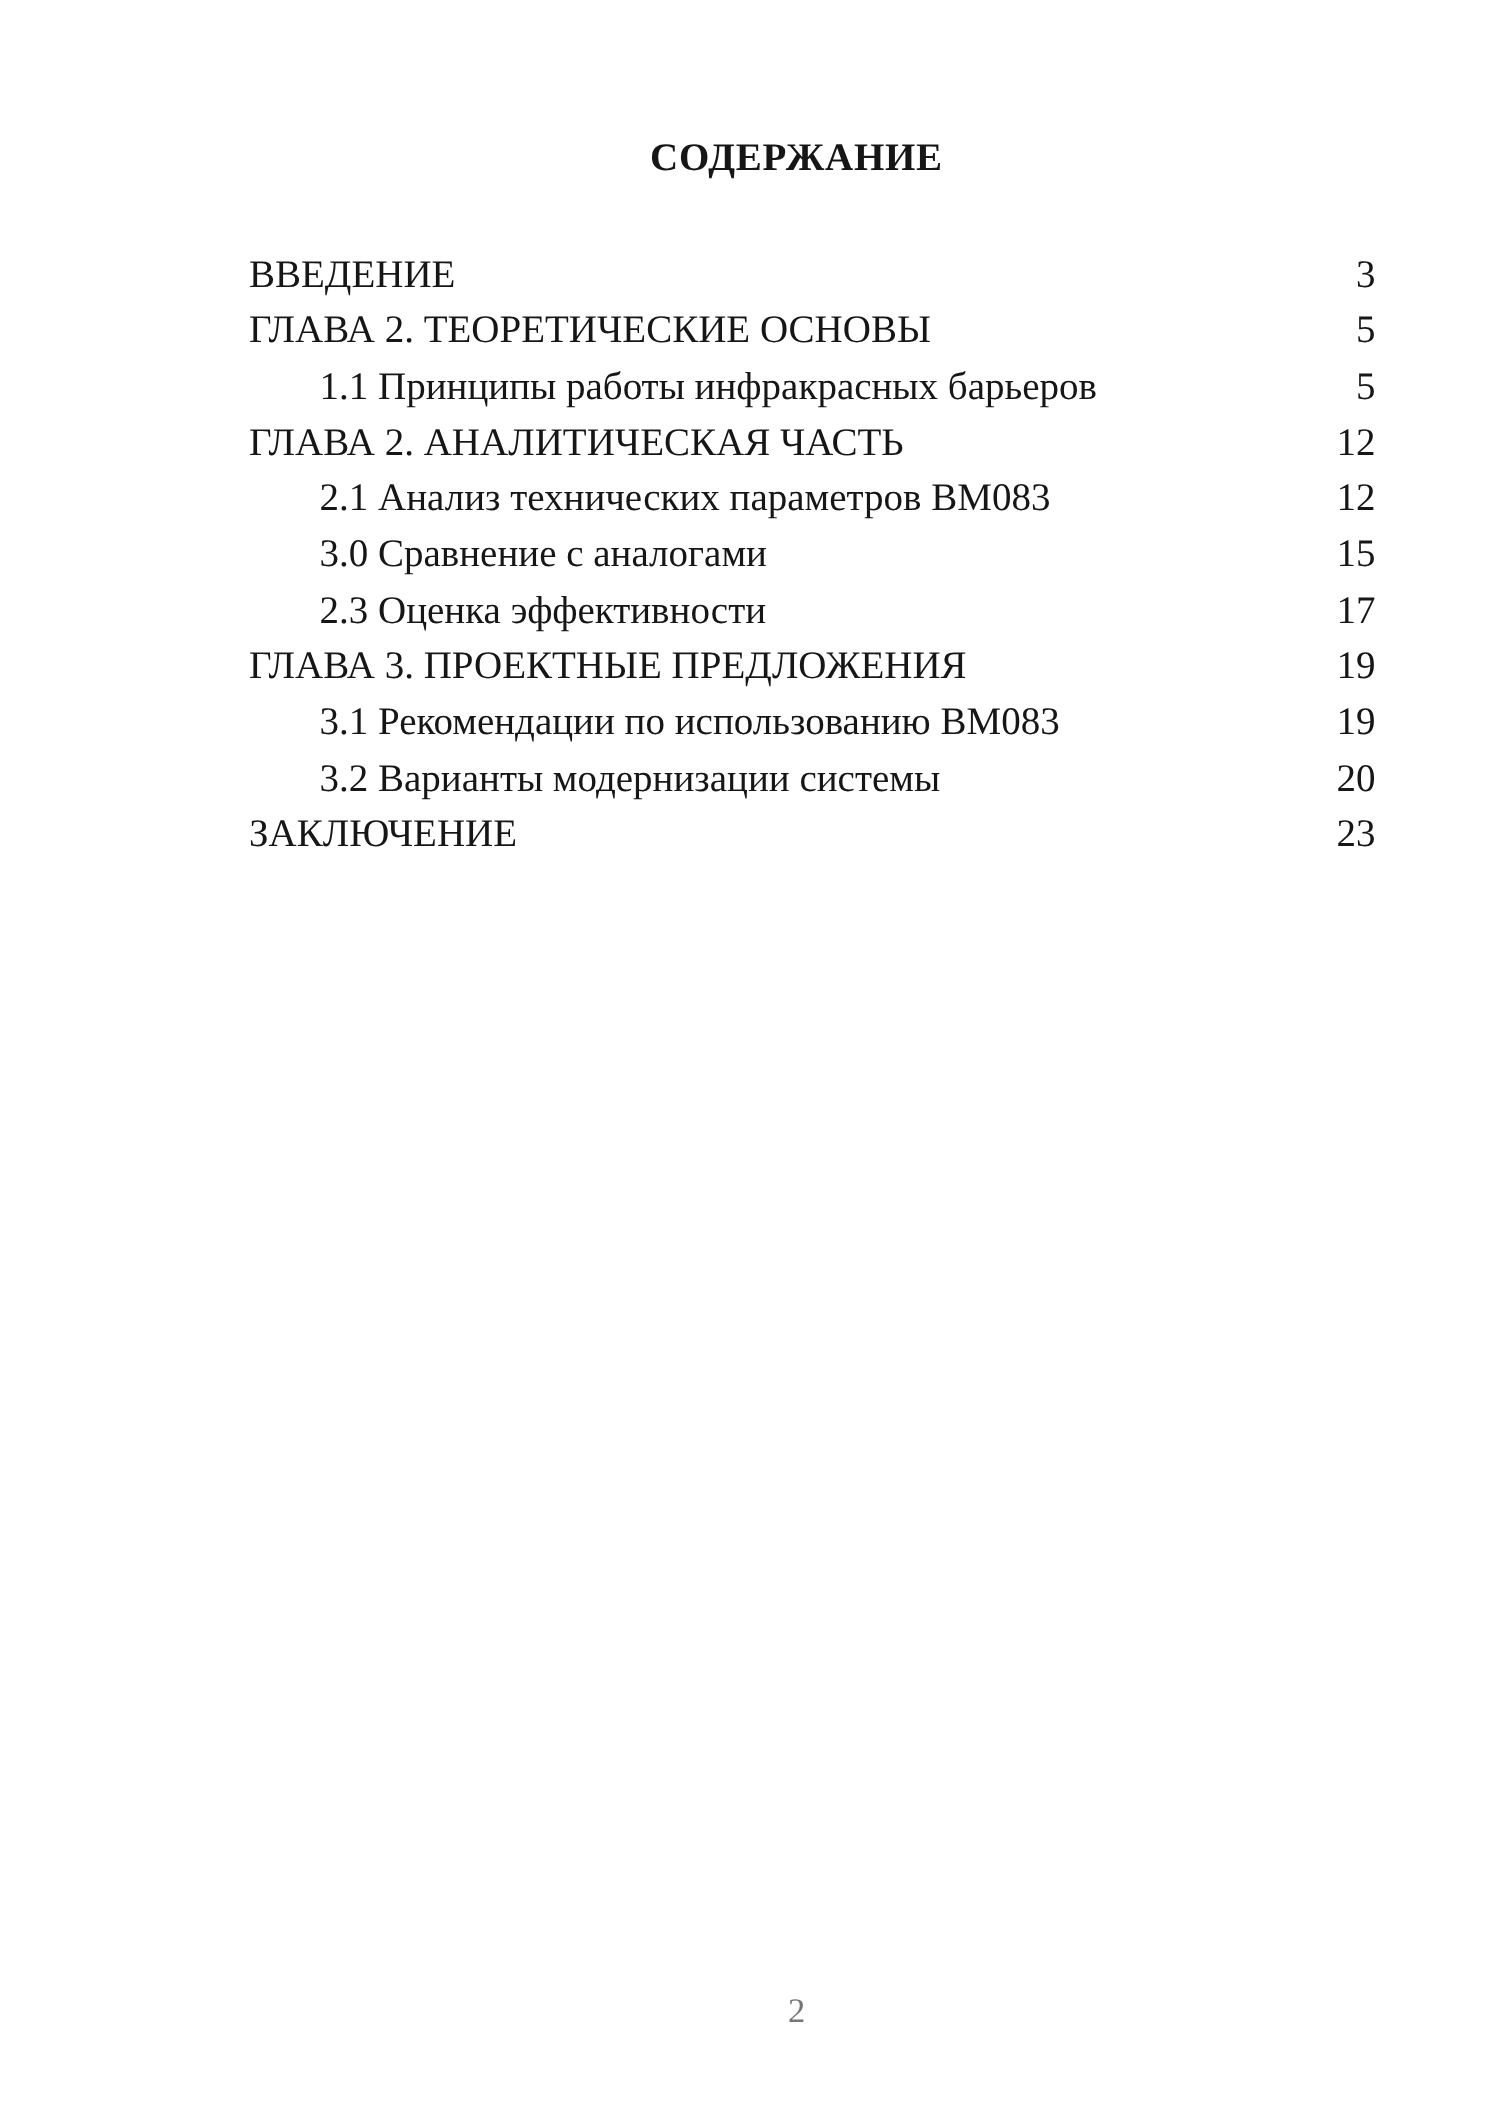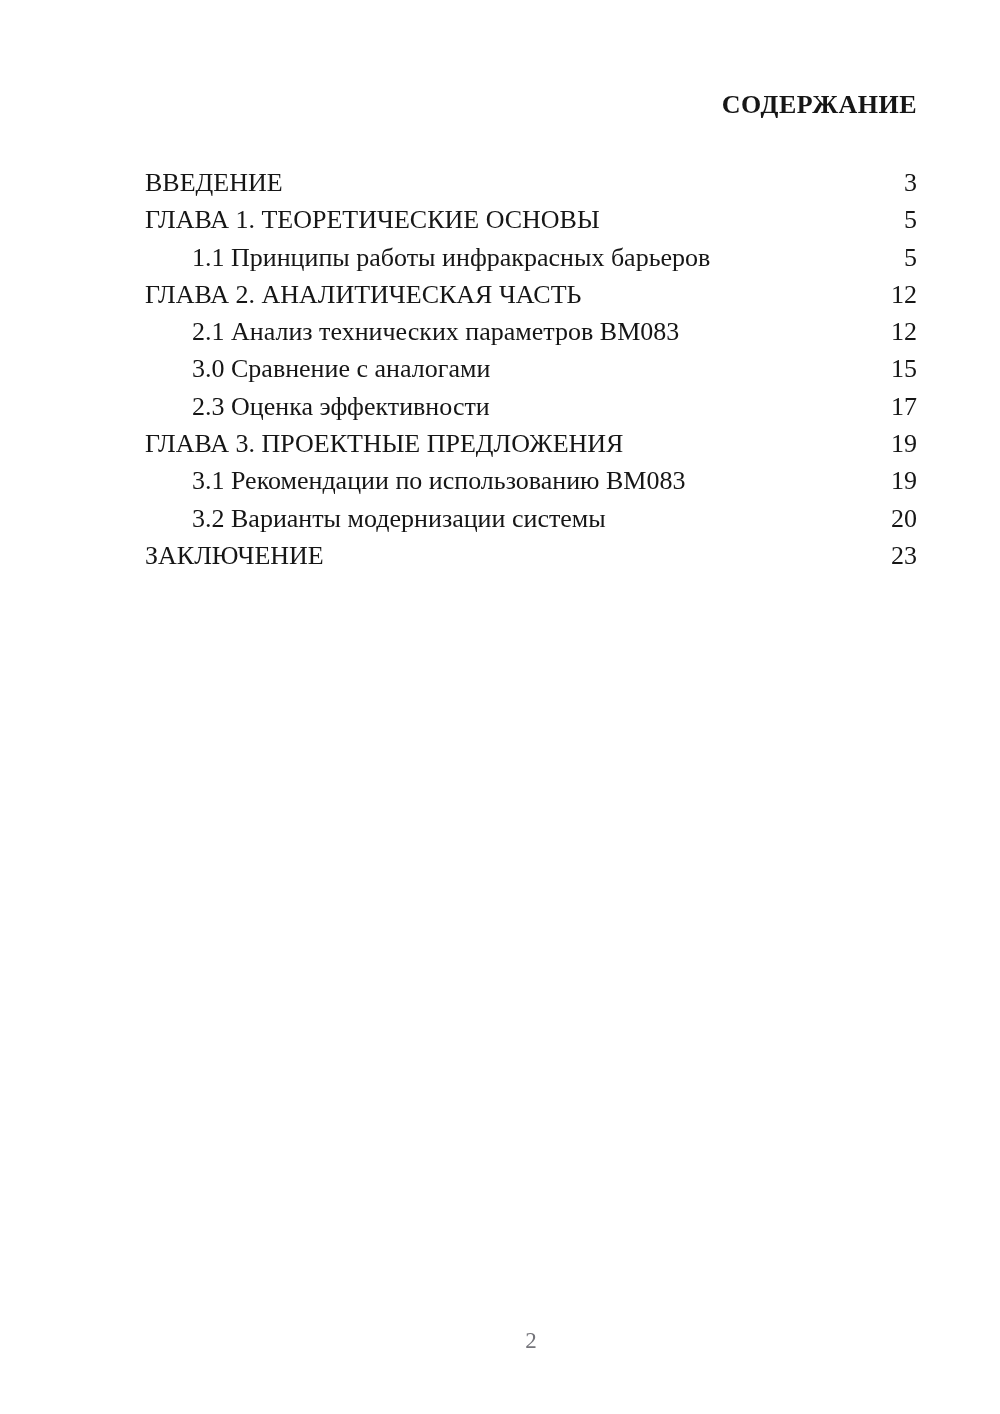--- a/index.html
+++ b/index.html
@@ -16,38 +16,39 @@
     font-family: "Liberation Serif", "DejaVu Serif", serif;
     color: #161616;
     overflow: hidden;
   }
   .doc-title {
     position: absolute;
     top: 90px;
     left: 145px;
     width: 772px;
     margin: 0;
-    text-align: right;
+    text-align: center;
     font-size: 26px;
     font-weight: bold;
     letter-spacing: 0.5px;
     color: #161616;
   }
   .toc {
     position: absolute;
     top: 164px;
     left: 145px;
     width: 772px;
   }
   .toc-row {
     display: flex;
     align-items: baseline;
     font-size: 26px;
     line-height: 37.3px;
     white-space: nowrap;
+    margin-left: 21px;
   }
   .toc-row .toc-label {
     flex: 1 1 auto;
     overflow: hidden;
   }
   .toc-row.sub .toc-label {
     padding-left: 47px;
   }
   .toc-row .toc-page {
     flex: 0 0 auto;
@@ -69,21 +70,21 @@
 
 <div class="page">
   <h1 class="doc-title">СОДЕРЖАНИЕ</h1>
 
   <div class="toc" id="toc">
       <div class="toc-row">
         <span class="toc-label">ВВЕДЕНИЕ</span>
         <span class="toc-page">3</span>
       </div>
       <div class="toc-row">
-        <span class="toc-label">ГЛАВА 1. ТЕОРЕТИЧЕСКИЕ ОСНОВЫ</span>
+        <span class="toc-label">ГЛАВА 2. ТЕОРЕТИЧЕСКИЕ ОСНОВЫ</span>
         <span class="toc-page">5</span>
       </div>
       <div class="toc-row sub">
         <span class="toc-label">1.1 Принципы работы инфракрасных барьеров</span>
         <span class="toc-page">5</span>
       </div>
       <div class="toc-row">
         <span class="toc-label">ГЛАВА 2. АНАЛИТИЧЕСКАЯ ЧАСТЬ</span>
         <span class="toc-page">12</span>
       </div>

